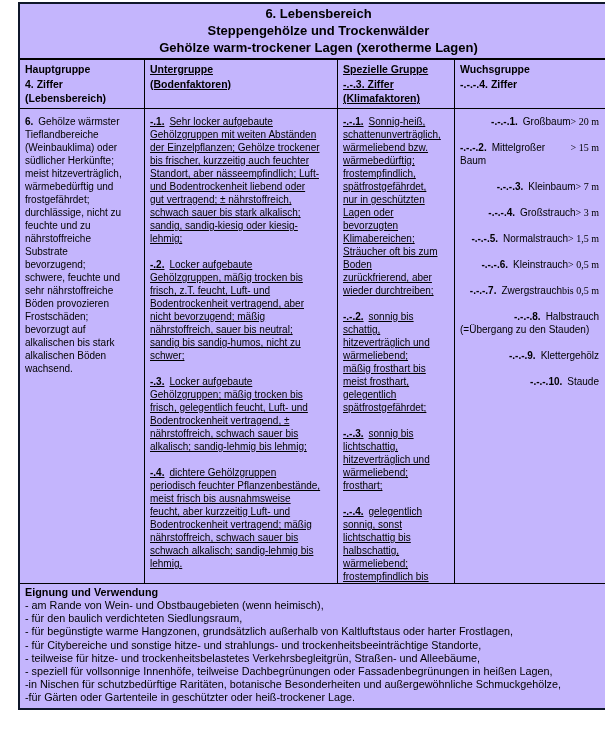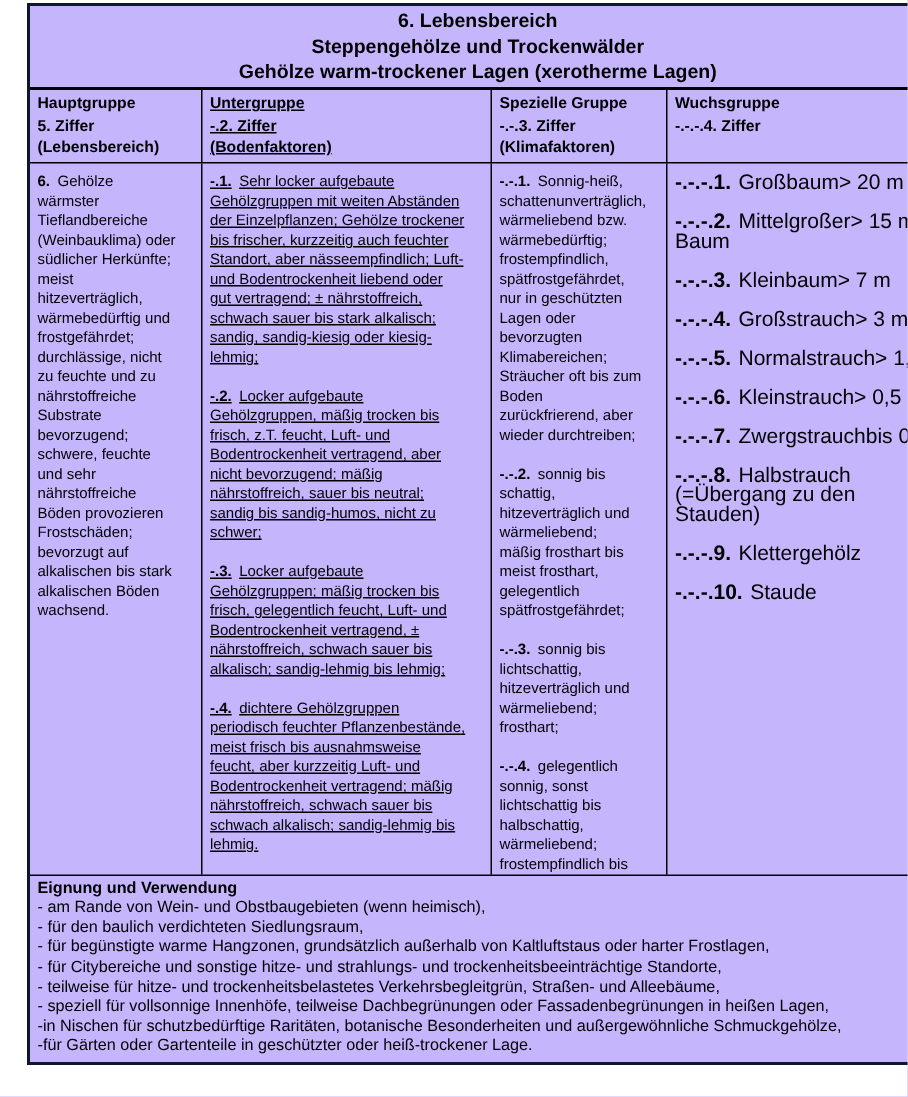--- a/index.html
+++ b/index.html
@@ -15,39 +15,39 @@
   .title{
     border-bottom:2px solid #000;
     text-align:center;font-weight:bold;font-size:13px;line-height:17px;
     padding:1px 0 2px 0;
   }
   .hrow{display:flex;border-bottom:1px solid #000;}
   .hc{
     font-weight:bold;font-size:10.5px;line-height:14.6px;
     padding:2px 3px 2px 5px;box-sizing:border-box;
   }
-  .c1{width:115px;}
+  .c1{width:125px;}
   .c2{width:193px;text-decoration:underline;}
-  .c3{width:117px;}
+  .c3{width:117px;text-decoration:underline;}
   .c4{flex:1;}
   .bdr{border-right:1px solid #000;}
   .tbody{display:flex;height:474px;}
   .col{
     font-size:10px;line-height:13px;
     padding:6px 16px 0 5px;box-sizing:border-box;overflow:hidden;
   }
   .item{margin:0 0 13px 0;}
   .num{font-weight:bold;margin-right:5px;}
   .wrow{
-    display:flex;justify-content:flex-start;
-    font-size:14px;line-height:13px;margin-bottom:13px;
+    display:flex;justify-content:flex-end;
+    font-size:10px;line-height:13px;margin-bottom:13px;
   }
   .wrow.tight{margin-bottom:0;}
-  .wsub{font-size:14px;line-height:13px;margin-bottom:13px;}
-  .wsize{white-space:nowrap;padding-right:2px;}
+  .wsub{font-size:10px;line-height:13px;margin-bottom:13px;}
+  .wsize{white-space:nowrap;padding-right:2px;font-family:Liberation Serif, serif;}
   .footer{
     border-top:1px solid #000;
     font-size:10.8px;line-height:13.2px;
     padding:2px 6px 3px 5px;
   }
   .fhead{font-weight:bold;}
 </style>
 </head>
 <body>
 
@@ -55,26 +55,25 @@
 
   <div class="title">
     <div>6. Lebensbereich</div>
     <div>Steppengehölze und Trockenwälder</div>
     <div>Gehölze warm-trockener Lagen (xerotherme Lagen)</div>
   </div>
 
   <div class="hrow">
     <div class="hc c1 bdr">
       <div>Hauptgruppe</div>
-      <div>5. Ziffer</div>
+      <div>4. Ziffer</div>
       <div>(Lebensbereich)</div>
     </div>
     <div class="hc c2 bdr">
       <div>Untergruppe</div>
-      <div>-.2. Ziffer</div>
       <div>(Bodenfaktoren)</div>
     </div>
     <div class="hc c3 bdr">
       <div>Spezielle Gruppe</div>
       <div>-.-.3. Ziffer</div>
       <div>(Klimafaktoren)</div>
     </div>
     <div class="hc c4">
       <div>Wuchsgruppe</div>
       <div>-.-.-.4. Ziffer</div>

